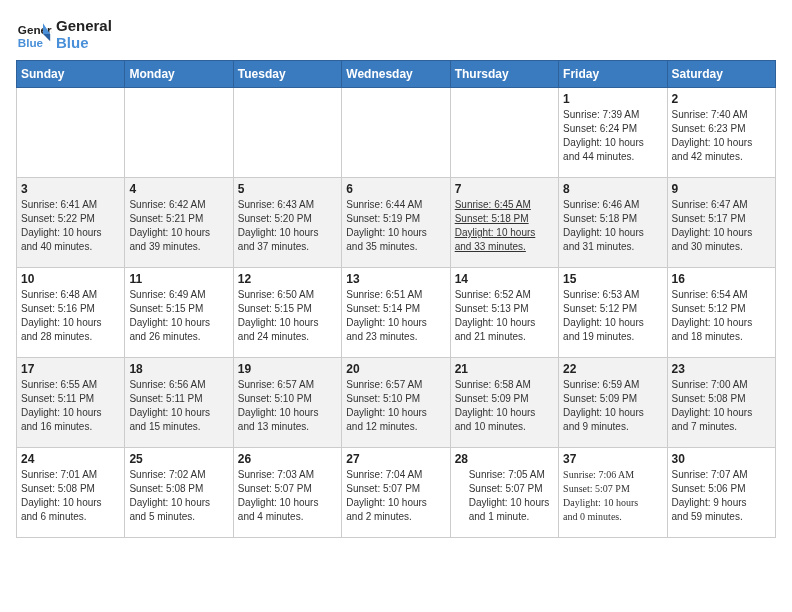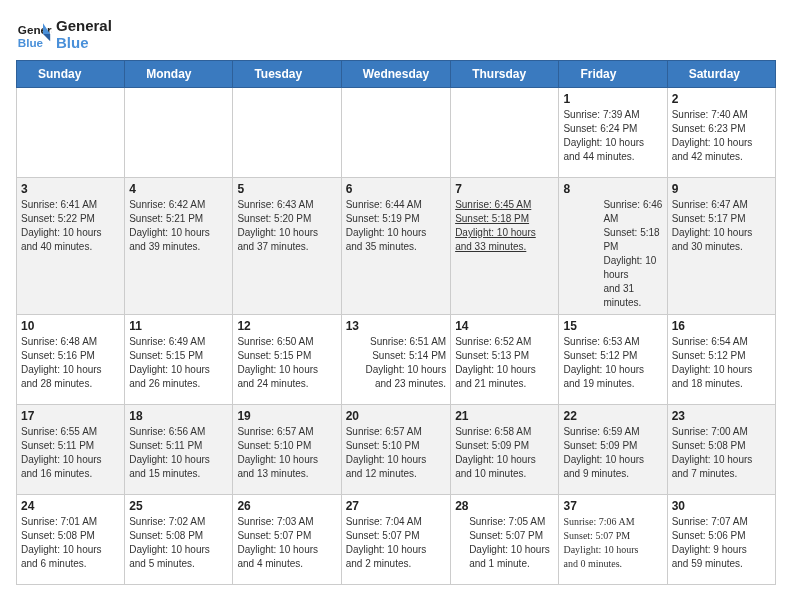--- a/index.html
+++ b/index.html
@@ -39,21 +39,21 @@
       color: #444;
     }
     .calendar {
       width: 100%;
       border-collapse: collapse;
       font-size: 11px;
     }
     .calendar thead th {
       background: #3a7abf;
       color: #fff;
-      padding: 6px 21px;
+      padding: 6px 4px;
       text-align: left;
       font-size: 12px;
       font-weight: bold;
       border: 1px solid #2e6099;
     }
     .calendar tbody td {
       border: 1px solid #ccc;
       vertical-align: top;
       padding: 4px;
       width: calc(100% / 7);
@@ -162,21 +162,21 @@
         </td>
         <td>
           <span class="day-num">7</span>
           <div class="day-detail" style="white-space: pre-line; text-decoration: underline;">Sunrise: 6:45 AM
 Sunset: 5:18 PM
 Daylight: 10 hours
 and 33 minutes.</div>
         </td>
         <td>
           <span class="day-num">8</span>
-          <div class="day-detail" style="white-space: pre-line; margin-left: 40px;">Sunrise: 6:46 AM
+          <div class="day-detail" style="white-space: pre-line;">Sunrise: 6:46 AM
 Sunset: 5:18 PM
 Daylight: 10 hours
 and 31 minutes.</div>
         </td>
         <td>
           <span class="day-num">9</span>
           <div class="day-detail" style="white-space: pre-line;">Sunrise: 6:47 AM
 Sunset: 5:17 PM
 Daylight: 10 hours
 and 30 minutes.</div>
@@ -199,21 +199,21 @@
         </td>
         <td>
           <span class="day-num">12</span>
           <div class="day-detail" style="white-space: pre-line;">Sunrise: 6:50 AM
 Sunset: 5:15 PM
 Daylight: 10 hours
 and 24 minutes.</div>
         </td>
         <td>
           <span class="day-num">13</span>
-          <div class="day-detail" style="white-space: pre-line; text-align: right;">Sunrise: 6:51 AM
+          <div class="day-detail" style="white-space: pre-line;">Sunrise: 6:51 AM
 Sunset: 5:14 PM
 Daylight: 10 hours
 and 23 minutes.</div>
         </td>
         <td>
           <span class="day-num">14</span>
           <div class="day-detail" style="white-space: pre-line;">Sunrise: 6:52 AM
 Sunset: 5:13 PM
 Daylight: 10 hours
 and 21 minutes.</div>

